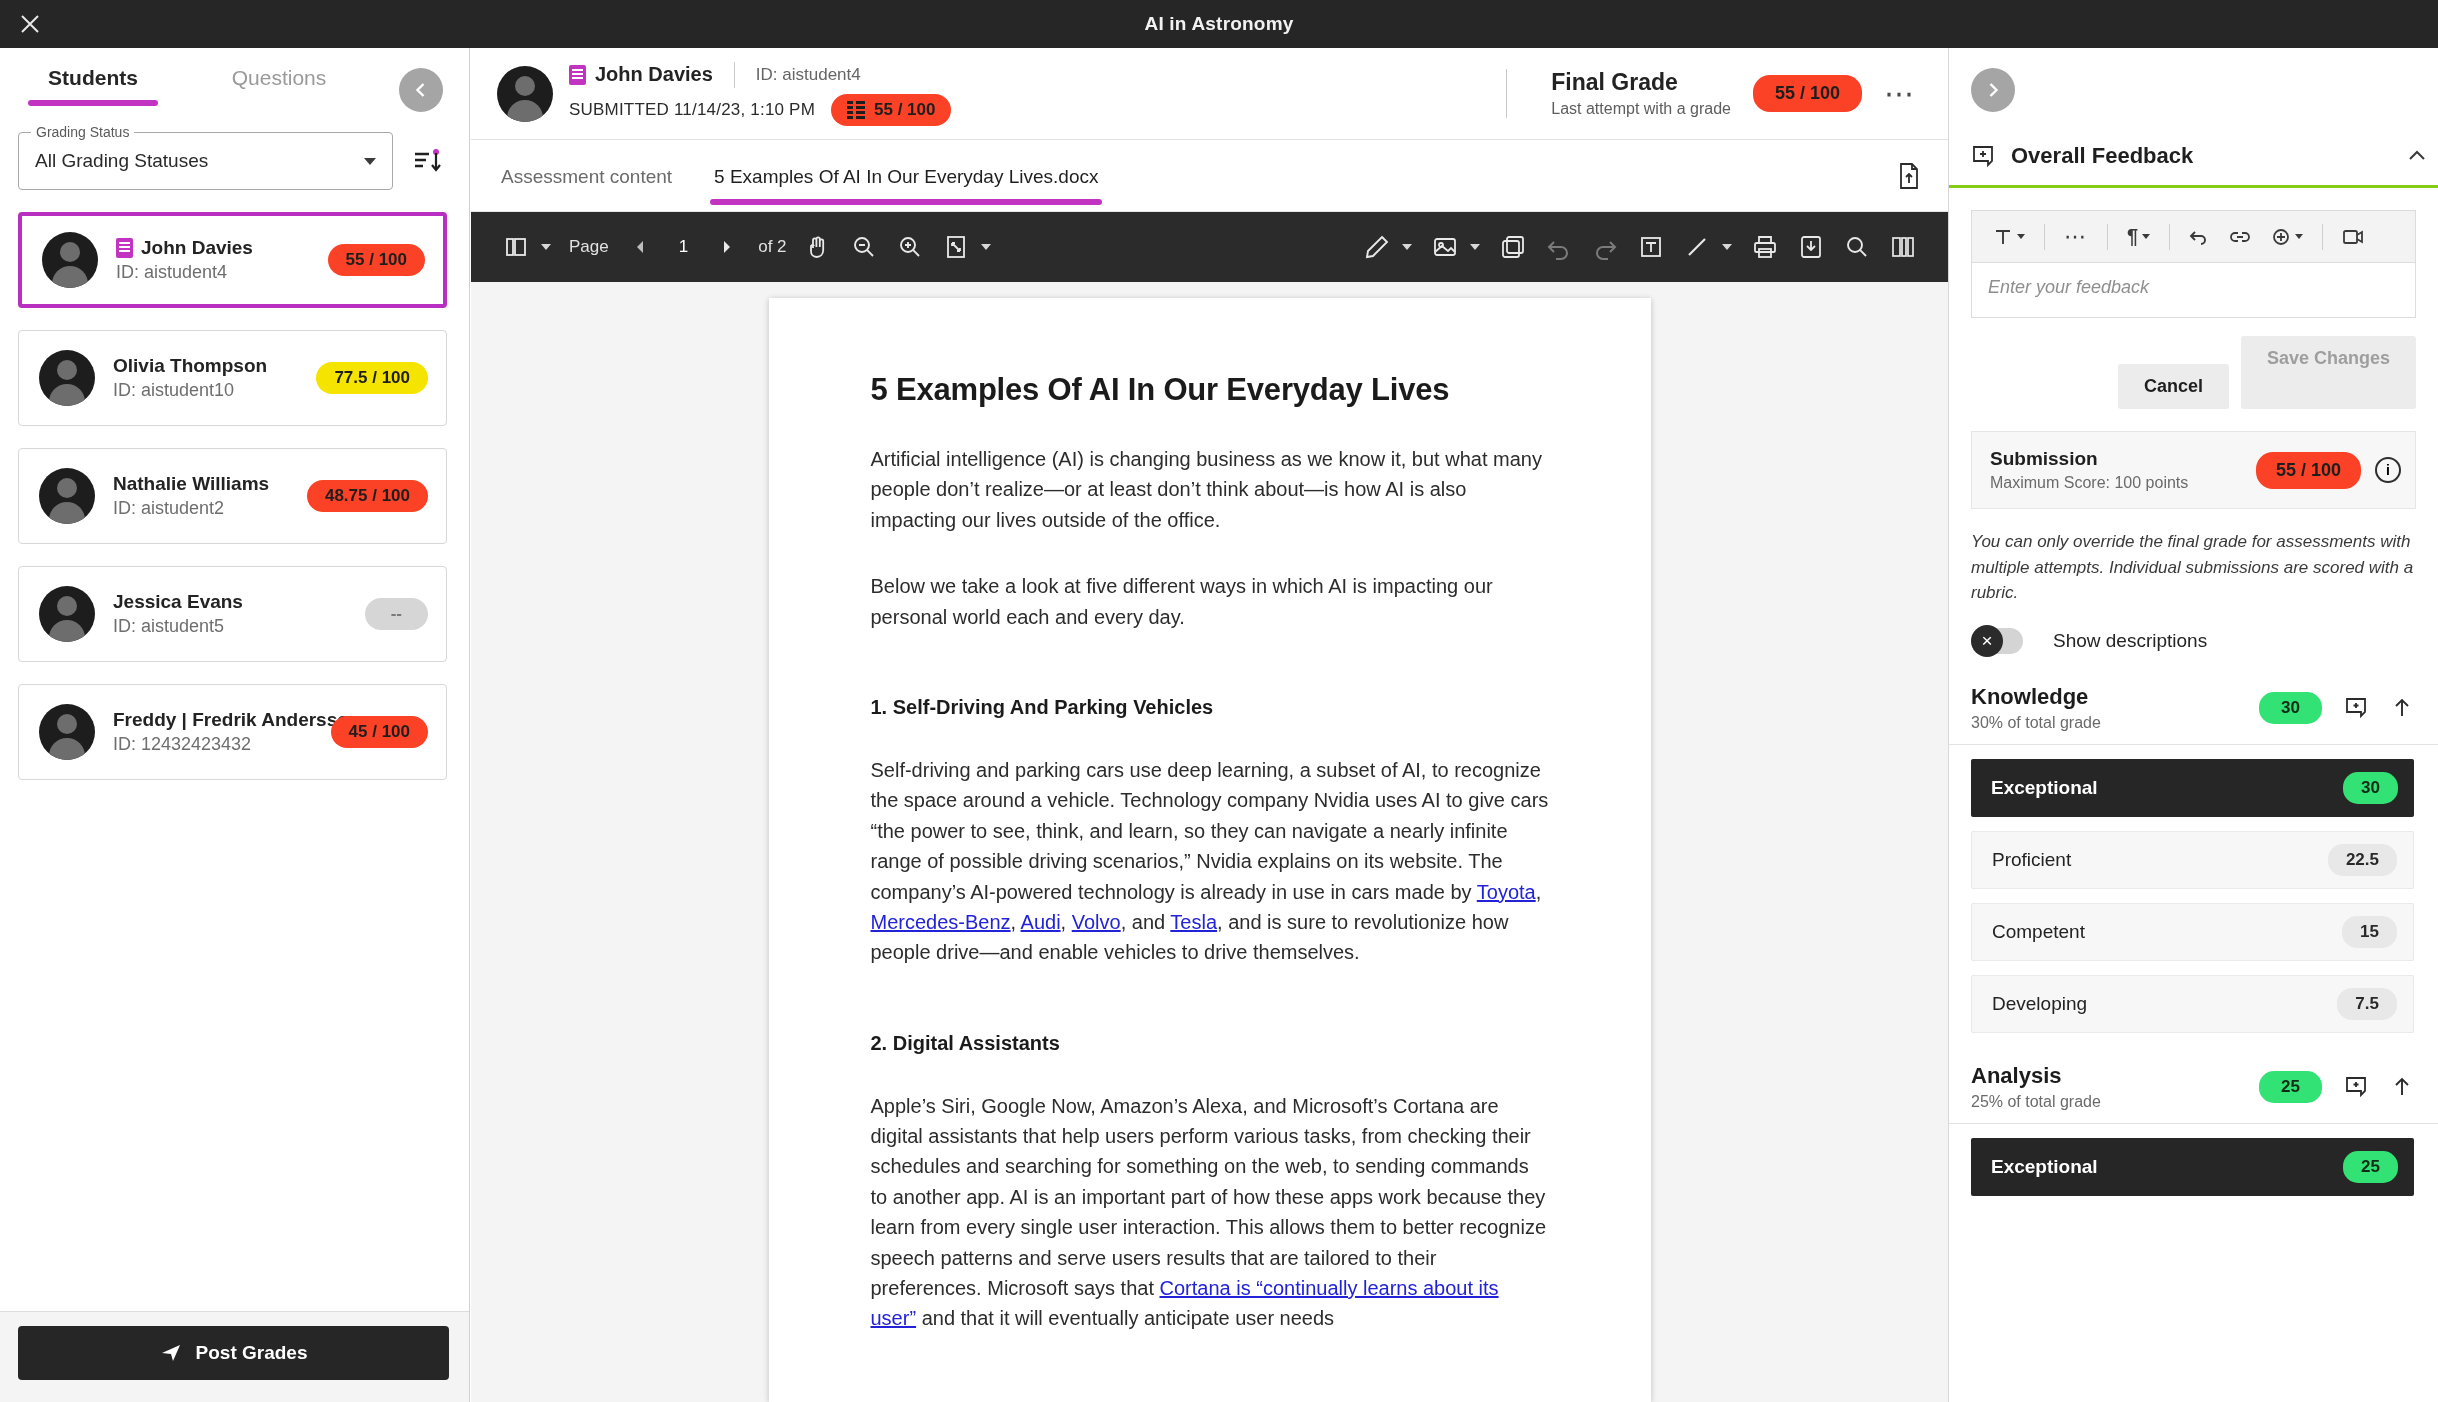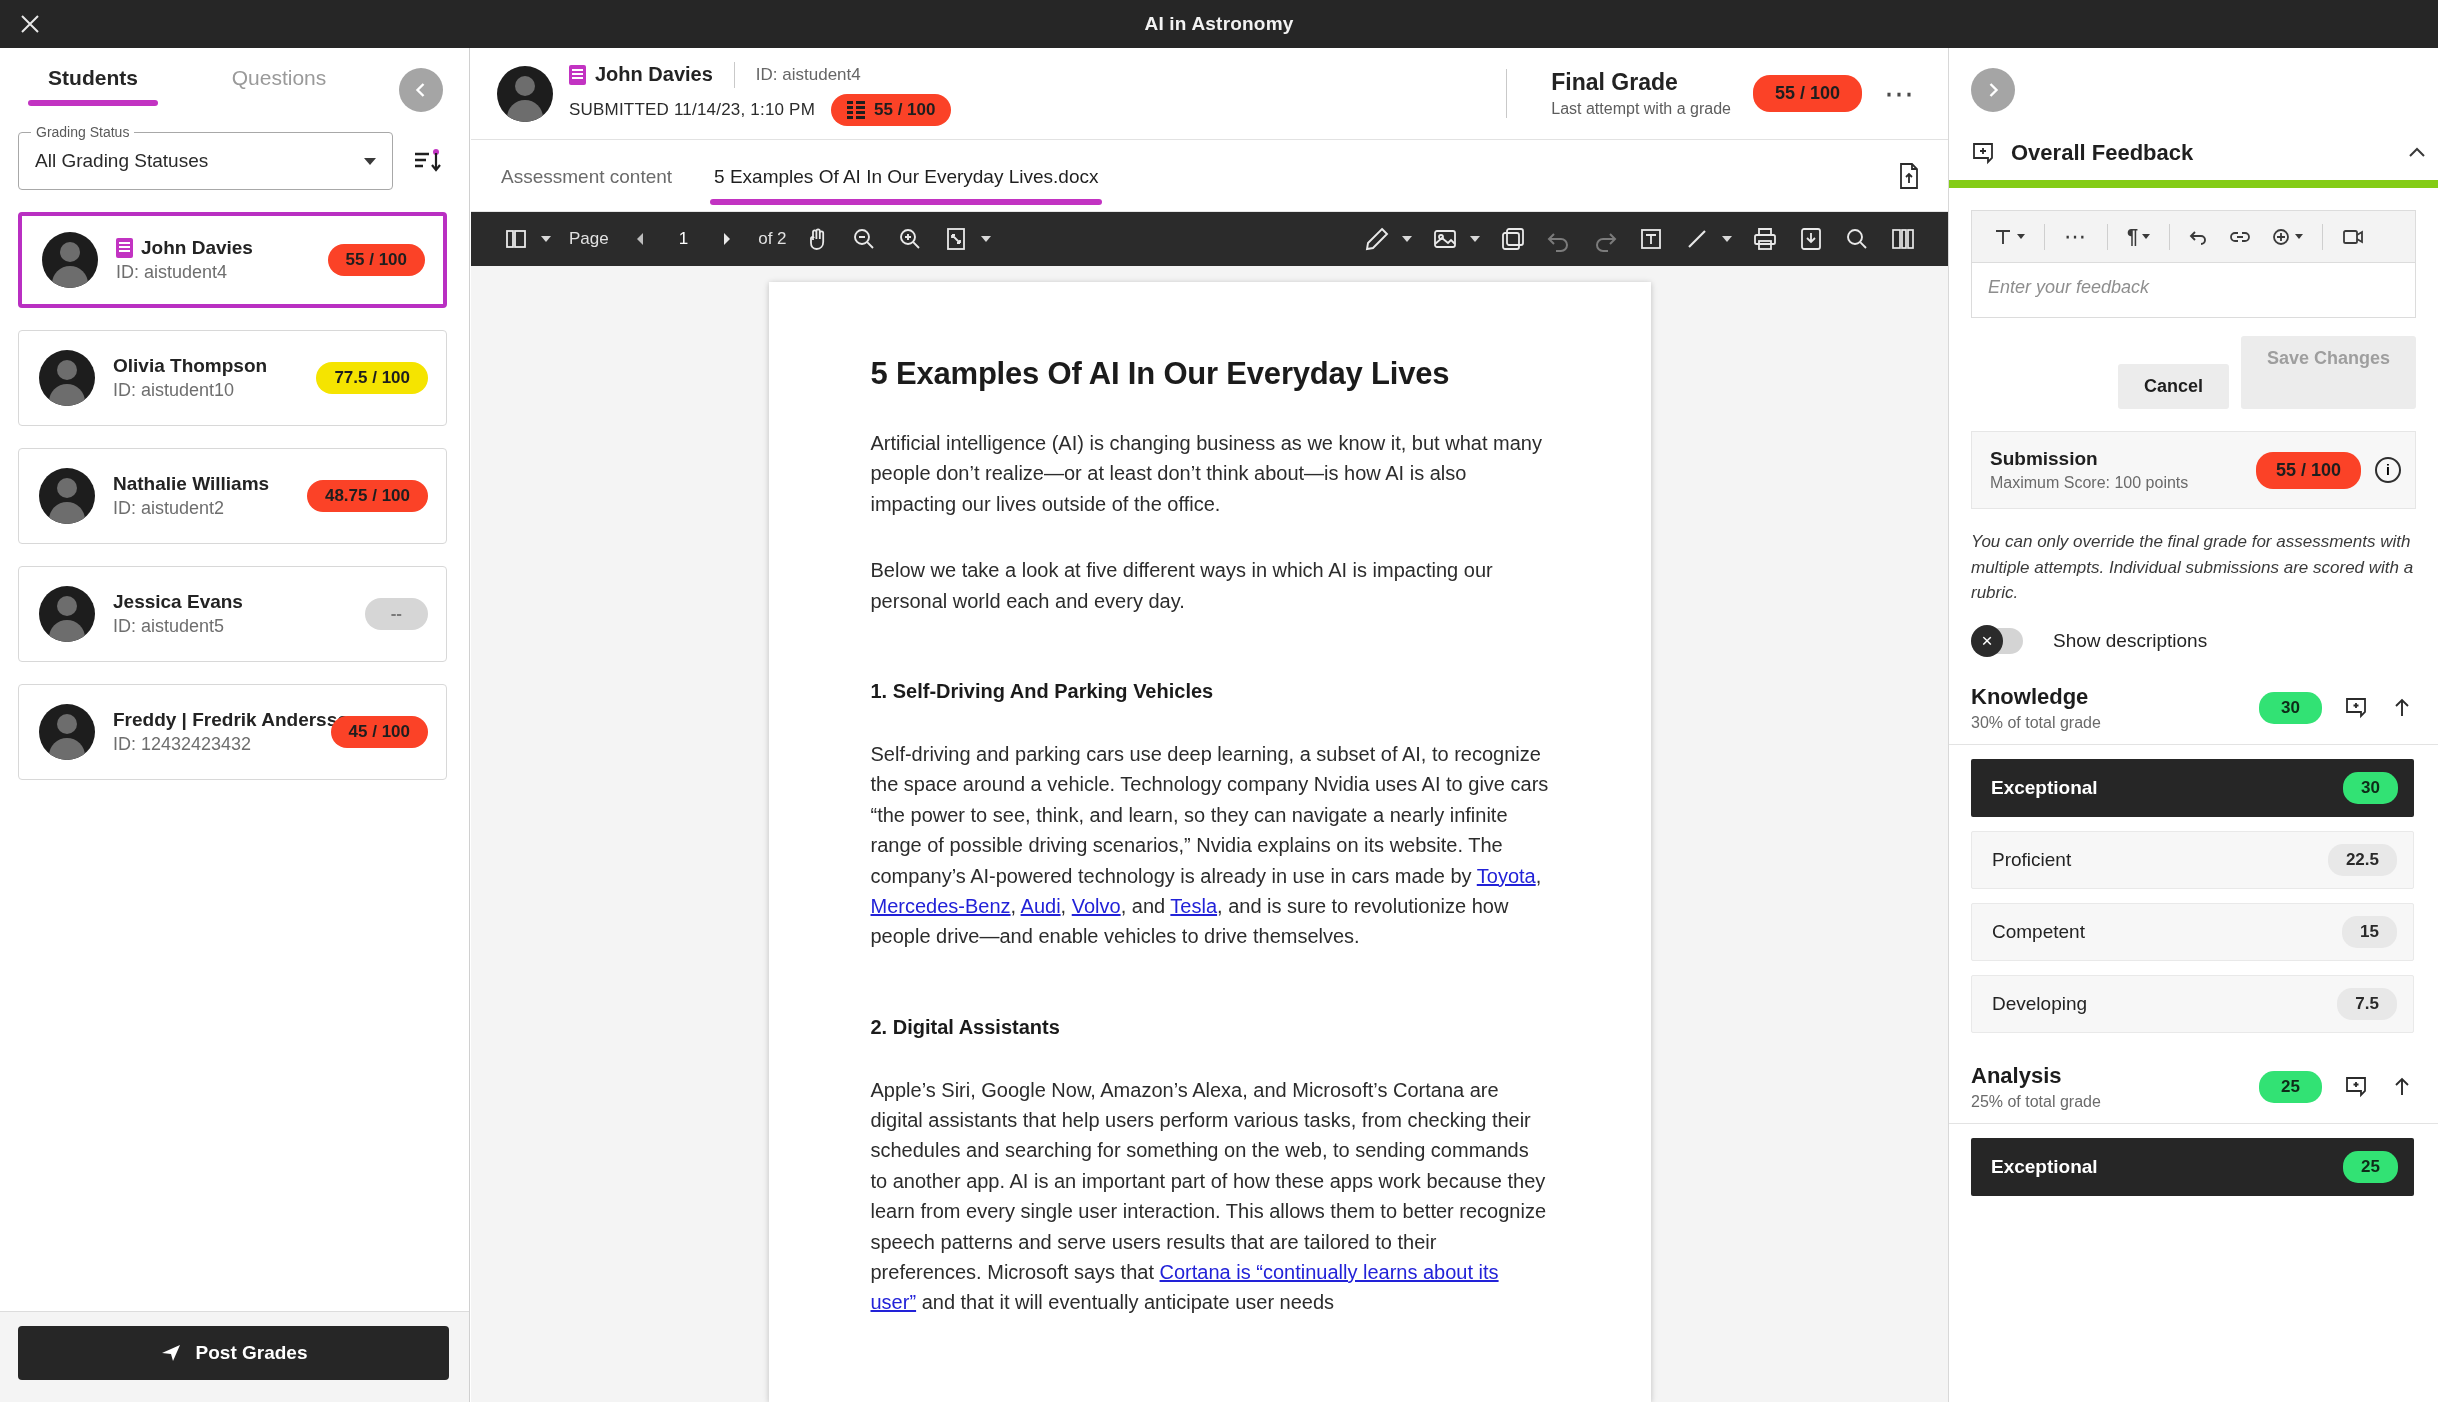--- a/index.html
+++ b/index.html
@@ -163,21 +163,21 @@
   #doc-tabs { height: 72px; display:flex; align-items:center; padding: 0 26px; border-bottom: 1px solid #e6e6e6; position: relative; }
   .doc-tab { font-size: 19px; color: #6a6a6a; margin-right: 34px; padding: 18px 4px 16px; cursor: pointer; position: relative; }
   .doc-tab.active { color: #1f1f1f; }
   .doc-tab.active::after{
     content:""; position:absolute; left:0; right:0; bottom:-1px; height:6px;
     background:#c233c2; border-radius:3px;
   }
   #doc-tabs-right { margin-left:auto; cursor:pointer; }
 
   #viewer-toolbar {
-    height: 54px; background: #2b2b2b; display:flex; align-items:center;
+    height: 70px; background: #2b2b2b; display:flex; align-items:center;
     padding: 0 22px; gap: 0; color:#e9e9e9;
   }
   .tb-icon {
     width: 46px; height: 46px; display:flex; align-items:center; justify-content:center; cursor:pointer;
   }
   .tb-caret { width: 0;height:0;border-left:5px solid transparent;border-right:5px solid transparent;border-top:6px solid #d8d8d8;margin: 0 10px 0 2px; cursor:pointer;}
   .tb-text { font-size: 17px; color: #e2e2e2; padding: 0 8px; }
   .tb-page-input { font-size: 17px; color: #fff; padding: 0 16px; }
   #tb-right { margin-left: auto; display:flex; align-items:center; }
 
@@ -197,21 +197,21 @@
     background: #fff; border-left: 1px solid #d8d8d8; overflow: hidden;
   }
   #expand-right {
     width: 44px; height: 44px; border-radius: 50%; background: #a5a5a5;
     display:flex; align-items:center; justify-content:center; cursor:pointer;
     margin: 20px 0 0 22px;
   }
   #expand-right svg { stroke:#fff; }
   .sect-head {
     display:flex; align-items:center; gap: 16px; padding: 0 10px 0 22px; height: 62px;
-    border-bottom: 8px solid #84cc16; margin-top: 14px; cursor: pointer;
+    border-bottom: 3px solid #84cc16; margin-top: 14px; cursor: pointer;
   }
   .sect-title { font-size: 22px; font-weight: bold; color: #1f1f1f; }
   .sect-chevron { margin-left:auto; }
   .fb-toolbar {
     margin: 22px 22px 0 22px; height: 52px; background:#f3f3f3; border:1px solid #dcdcdc;
     border-bottom: none; display:flex; align-items:center; padding: 0 12px; gap: 2px;
   }
   .fb-btn { display:flex; align-items:center; gap:4px; padding: 0 9px; height: 38px; cursor:pointer; color:#3a3a3a; }
   .fb-sep { width:1px; height: 26px; background:#cfcfcf; margin: 0 8px; }
   .fb-area {

